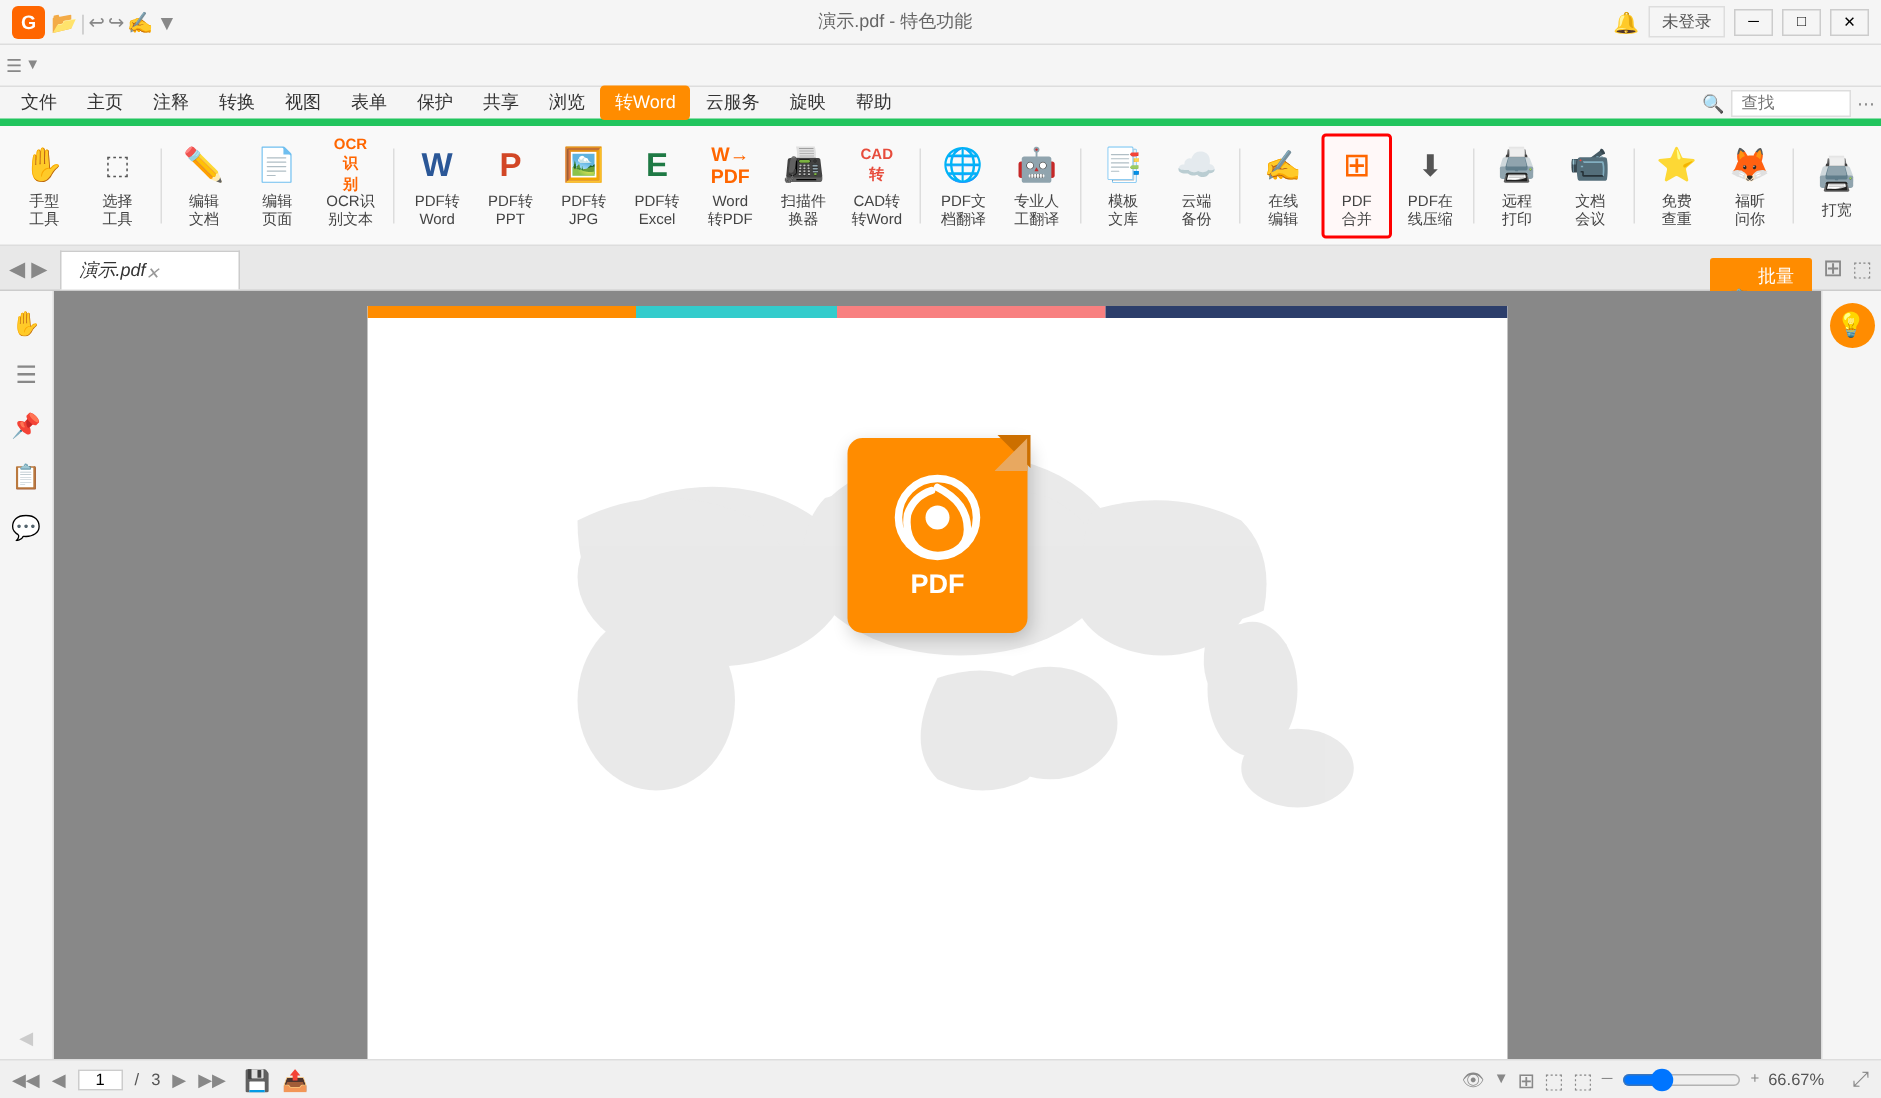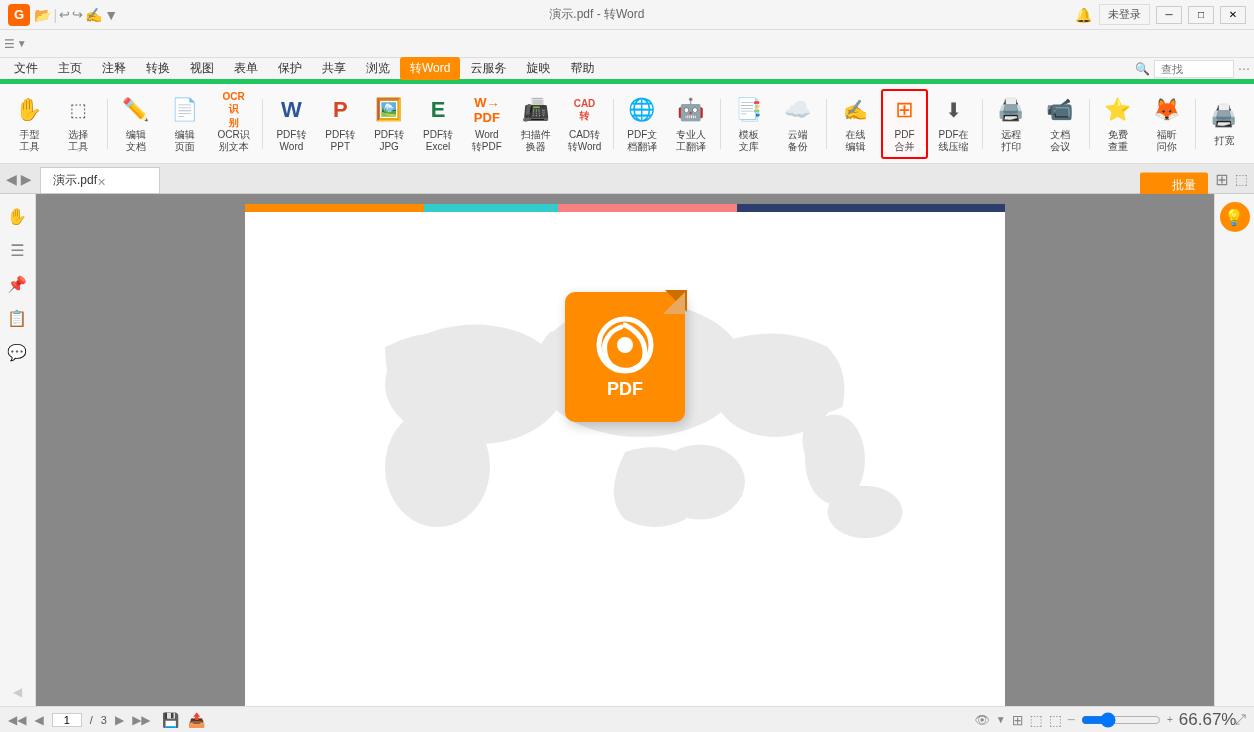--- a/index.html
+++ b/index.html
@@ -22,21 +22,21 @@
     
     #toolbar { height: 80px; background: #f9f9f9; border-bottom: 1px solid #ddd; display: flex; align-items: center; padding: 4px 6px; gap: 2px; overflow: hidden; }
     .tool-btn { display: flex; flex-direction: column; align-items: center; justify-content: center; width: 52px; height: 70px; cursor: pointer; border-radius: 3px; gap: 3px; font-size: 10px; color: #444; border: none; background: none; }
     .tool-btn .icon-area { width: 32px; height: 32px; display: flex; align-items: center; justify-content: center; font-size: 22px; color: #555; }
     .tool-btn .label { font-size: 10px; color: #444; text-align: center; line-height: 1.2; white-space: pre-wrap; }
     .tool-separator { width: 1px; height: 50px; background: #ddd; margin: 0 3px; }
     .tool-btn.highlighted { border: 2px solid red; background: #fff0f0; }
 
     
     #tabbar { height: 30px; background: #e8e8e8; display: flex; align-items: flex-end; padding: 0 40px 0 40px; border-bottom: 1px solid #ccc; position: relative; }
-    .tab { display: flex; align-items: flex-end; background: #fff; border: 1px solid #ccc; border-bottom: none; padding: 4px 12px; font-size: 12px; color: #333; cursor: pointer; gap: 0; min-width: 120px; }
+    .tab { display: flex; align-items: flex-end; background: #fff; border: 1px solid #ccc; border-bottom: none; padding: 4px 12px; font-size: 12px; color: #333; cursor: pointer; gap: 0; min-width: 120px; font-style: italic; }
     .tab-close { font-size: 11px; color: #999; cursor: pointer; }
     .batch-btn { position: absolute; right: 40px; top: 3px; background: #ff8c00; color: white; border: none; padding: 4px 12px; font-size: 12px; cursor: pointer; border-radius: 2px; display: flex; align-items: center; gap: 4px; }
 
     
     #main { display: flex; flex: 1; overflow: hidden; }
 
     
     #sidebar { width: 36px; background: #f5f5f5; border-right: 1px solid #ddd; display: flex; flex-direction: column; align-items: center; padding-top: 8px; gap: 6px; }
     .sidebar-icon { width: 28px; height: 28px; display: flex; align-items: center; justify-content: center; font-size: 16px; color: #888; cursor: pointer; border-radius: 3px; }
 
@@ -76,21 +76,21 @@
     <div class="logo">G</div>
     <div style="display:flex;gap:2px;">
       <span style="font-size:14px;color:#888;cursor:pointer;">📂</span>
       <span style="font-size:14px;color:#ccc;">|</span>
       <span style="font-size:13px;color:#888;cursor:pointer;">↩</span>
       <span style="font-size:13px;color:#888;cursor:pointer;">↪</span>
       <span style="font-size:14px;color:#888;cursor:pointer;">✍</span>
       <span style="font-size:14px;color:#888;cursor:pointer;">▼</span>
     </div>
   </div>
-  <div class="title-center">演示.pdf - 转Word</div>
+  <div class="title-center">演示.pdf - 特色功能</div>
   <div class="right-area">
     <span style="font-size:14px;color:#888;">🔔</span>
     <button class="login-btn">未登录</button>
     <button class="win-btn">─</button>
     <button class="win-btn">□</button>
     <button class="win-btn">✕</button>
   </div>
 </div>
 
 <div id="menubar">
@@ -331,16 +331,16 @@
 
   <div class="status-right">
     <span style="font-size:12px;color:#888;">👁</span>
     <span style="font-size:10px;color:#888;">▼</span>
     <span style="font-size:14px;color:#888;cursor:pointer;">⊞</span>
     <span style="font-size:14px;color:#888;cursor:pointer;">⬚</span>
     <span style="font-size:14px;color:#888;cursor:pointer;">⬚</span>
     <span style="color:#888;font-size:10px;">─</span>
     <input type="range" min="10" max="200" value="67" class="zoom-slider" style="">
     <span style="color:#888;font-size:10px;">+</span>
-    <span style="font-size:17px;color:#555;width:50px;">66.67%</span>
+    <span style="font-size:11px;color:#555;width:50px;">66.67%</span>
     <span style="font-size:14px;color:#888;cursor:pointer;">⤢</span>
   </div>
 </div>
 
 </body></html>

